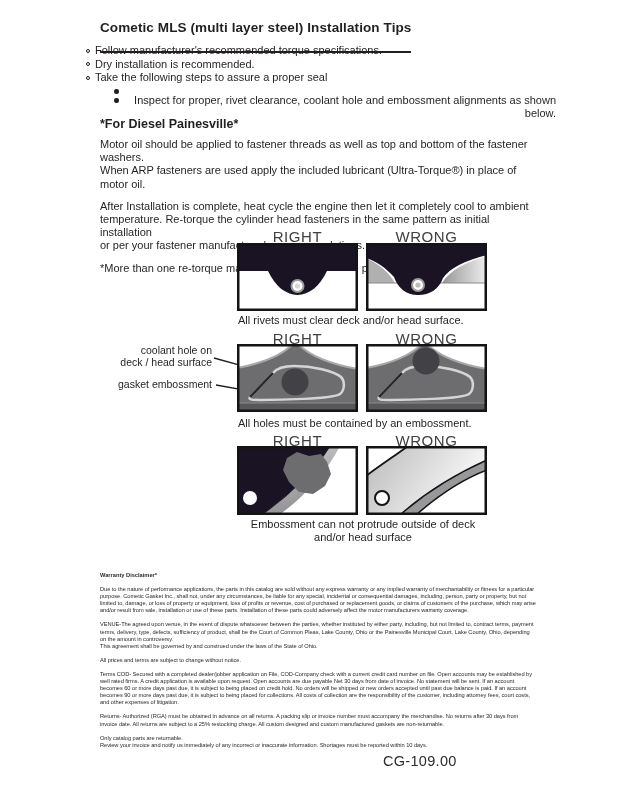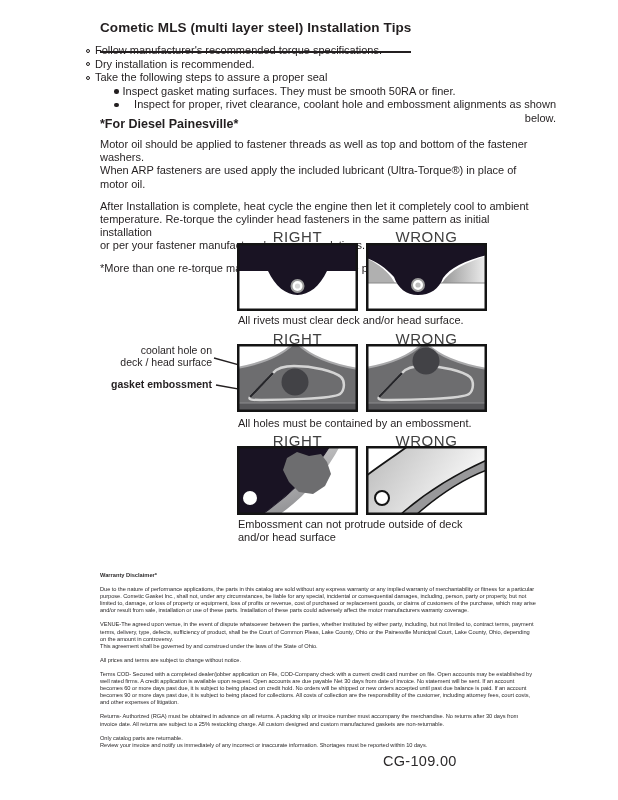--- a/index.html
+++ b/index.html
@@ -34,21 +34,21 @@
   .diesel p { font-size:11px; line-height:13.2px; white-space:pre-line; margin-bottom:9px; }
 
   
   .diagram-area { left:0; top:226px; width:618px; height:330px; }
   .rw-label {
     width:121px; text-align:center; font-size:15px; letter-spacing:.6px;
     color:#404040; font-weight:normal;
   }
   .dbox { width:121px; background:#fff; }
   .dbox svg { display:block; }
-  .caption { font-size:11px; line-height:12.5px; color:#231f20; white-space:pre-line; }
+  .caption { font-size:11px; line-height:12.5px; color:#231f20; white-space:pre-line;text-align:center; }
   .callout { font-size:10.5px; line-height:12px; text-align:right; color:#231f20; }
 
   
   .legal { left:100px; top:572px; width:437px; font-size:5.7px; line-height:7.1px; color:#2c2a2b; }
   .legal .lh { font-weight:bold; margin-bottom:7px; }
   .legal p { margin-bottom:7px; white-space:pre-line; letter-spacing:-0.05px; }
 
   .doc-code { left:383px; top:753px; font-size:14.5px; color:#2c2a2b; letter-spacing:.3px; }
 </style>
 </head>
@@ -64,21 +64,20 @@
   <div class="tip-row">
     <span class="b-circ"></span>
     <span>Dry installation is recommended.</span>
   </div>
   <div class="tip-row">
     <span class="b-circ"></span>
     <span>Take the following steps to assure a proper seal</span>
   </div>
   <div class="tip-row sub">
     <span class="b-dot"></span>
-    <span>Inspect gasket mating surfaces.  They must be smooth 50RA or finer.</span>
   </div>
   <div class="tip-row sub">
     <span class="b-dot"></span>
     <span>Inspect for proper, rivet clearance, coolant hole and embossment alignments as shown below.</span>
   </div>
 </div>
 
 <div class="abs diesel">
   <h2>*For Diesel Painesville*</h2>
   <p>Motor oil should be applied to fastener threads as well as top and bottom of the fastener washers.
@@ -129,21 +128,21 @@
 
   <div class="abs caption" style="left:238px; top:88px;">All rivets must clear deck and/or head surface.</div>
 
   <div class="abs rw-label" style="left:237px; top:104px;">RIGHT</div>
   <div class="abs rw-label" style="left:366px; top:104px;">WRONG</div>
 
   <div class="abs callout" style="left:70px; top:118px; width:142px;">
     <span>coolant hole on</span><br>
     <span>deck / head surface</span>
   </div>
-  <div class="abs callout" style="left:70px; top:152px; width:142px;font-weight:bold;">
+  <div class="abs callout" style="left:70px; top:152px; width:142px;">
     <span>gasket embossment</span>
   </div>
 
   <svg class="abs" style="left:205px; top:118px;" width="100" height="60" viewBox="0 0 100 60">
     <line x1="9" y1="14" x2="88" y2="36" stroke="#231f20" stroke-width="1.3"></line>
     <line x1="11" y1="41" x2="56" y2="49" stroke="#231f20" stroke-width="1.3"></line>
   </svg>
 
   <div class="abs dbox" style="left:237px; top:118px;">
     <svg width="121" height="68" viewBox="0 0 121 68">

